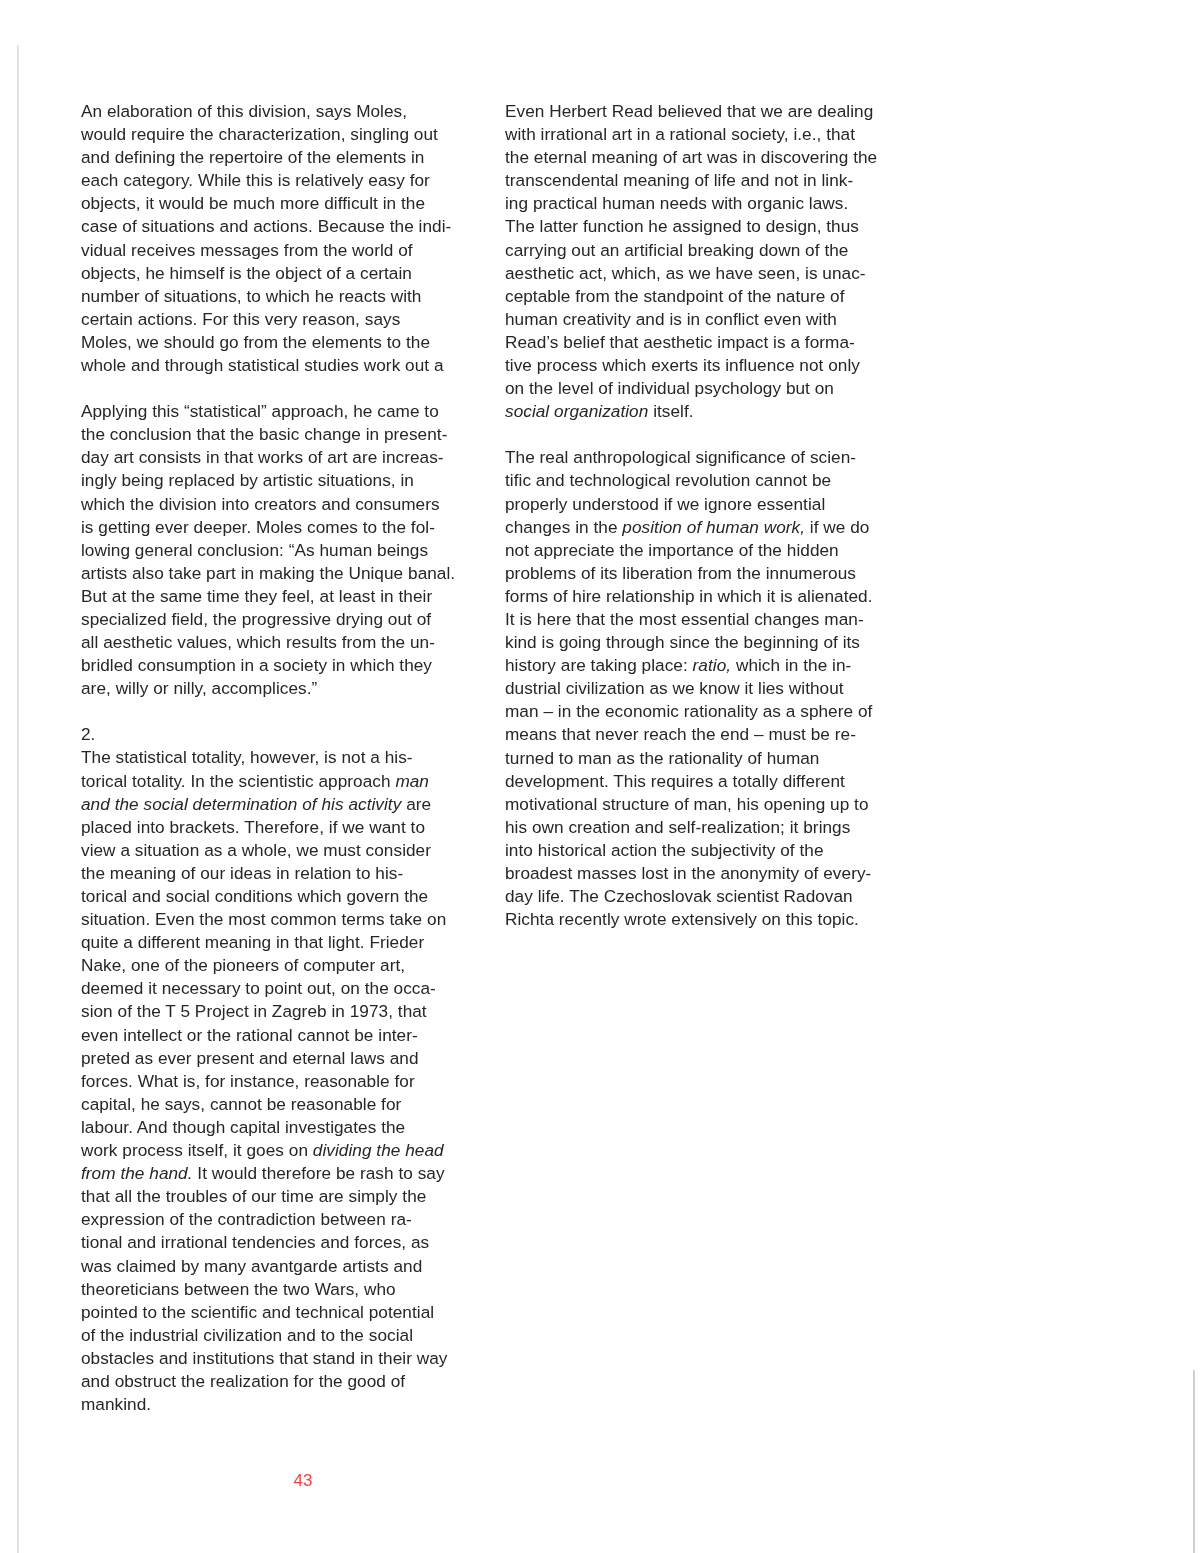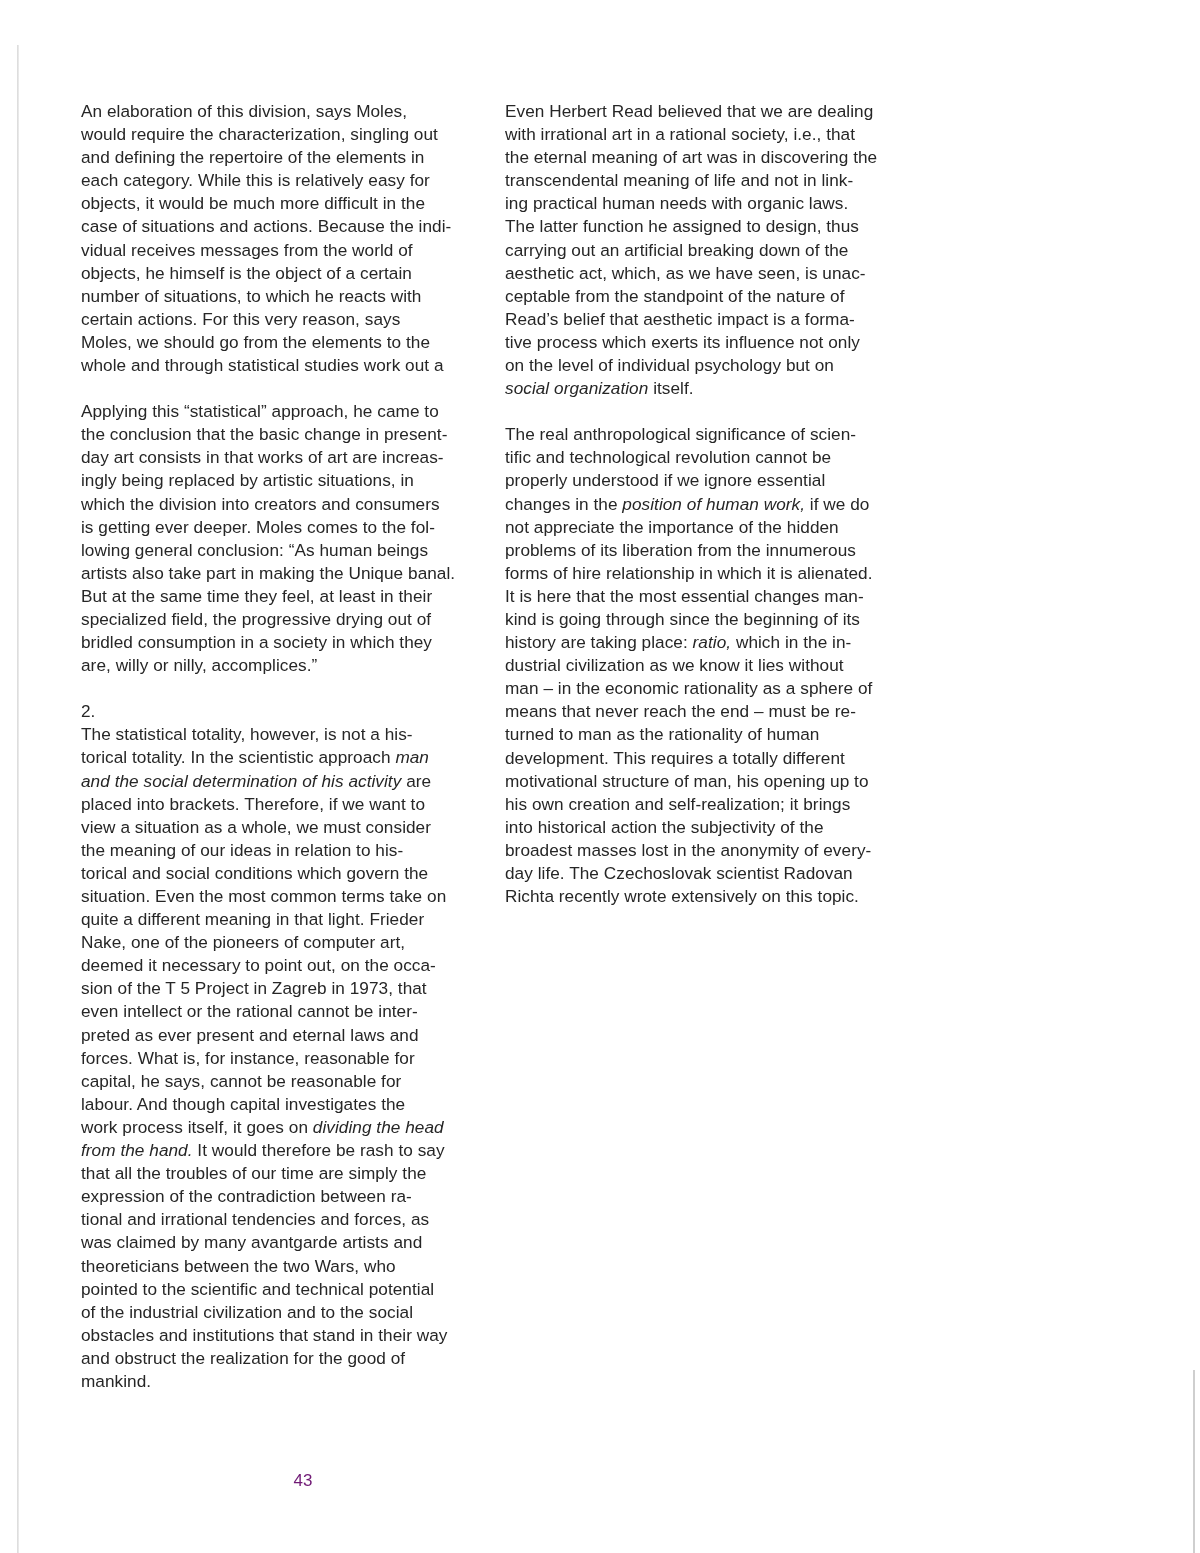--- a/index.html
+++ b/index.html
@@ -64,21 +64,21 @@
     .section-number { display: block; }
     em { }
     .page-number {
       position: absolute;
       left: 280px;
       top: 1430px;
       width: 46px;
       text-align: center;
       font-size: 17px;
       line-height: 22px;
-      color: #701a75;
+      color: #ef4444;
     }
   </style>
 </head>
 <body>
 
 <div class="page">
   <div class="edge-left"></div>
   <div class="edge-right"></div>
   <div class="edge-bottom"></div>
   <div class="edge-corner"></div>
@@ -102,40 +102,42 @@
         <span class="line">Applying this “statistical” approach, he came to</span>
         <span class="line">the conclusion that the basic change in present-</span>
         <span class="line">day art consists in that works of art are increas-</span>
         <span class="line">ingly being replaced by artistic situations, in</span>
         <span class="line">which the division into creators and consumers</span>
         <span class="line">is getting ever deeper.  Moles comes to the fol-</span>
         <span class="line">lowing general conclusion: “As human beings</span>
         <span class="line">artists also take part in making the Unique banal.</span>
         <span class="line">But at the same time they feel, at least in their</span>
         <span class="line">specialized field, the progressive drying out of</span>
+        <span class="line">all aesthetic values, which results from the un-</span>
         <span class="line">bridled consumption in a society in which they</span>
         <span class="line">are, willy or nilly, accomplices.”</span>
       </p>
     <div class="para">
       <span class="section-number">2.</span>
       <span><span class="line"><span>The statistical totality, however, is not a his-</span></span><span class="line"><span>torical totality.  In the scientistic approach </span><em>man</em></span><span class="line"><em>and the social determination of his activity</em><span> are</span></span><span class="line"><span>placed into brackets. Therefore, if we want to</span></span><span class="line"><span>view a situation as a whole, we must consider</span></span><span class="line"><span>the meaning of our ideas in relation to his-</span></span><span class="line"><span>torical and social conditions which govern the</span></span><span class="line"><span>situation.  Even the most common terms take on</span></span><span class="line"><span>quite a different meaning in that light.  Frieder</span></span><span class="line"><span>Nake, one of the pioneers of computer art,</span></span><span class="line"><span>deemed it necessary to point out, on the occa-</span></span><span class="line"><span>sion of the T 5 Project in Zagreb in 1973, that</span></span><span class="line"><span>even intellect or the rational cannot be inter-</span></span><span class="line"><span>preted as ever present and eternal laws and</span></span><span class="line"><span>forces. What is, for instance, reasonable for</span></span><span class="line"><span>capital, he says, cannot be reasonable for</span></span><span class="line"><span>labour.  And though capital investigates the</span></span><span class="line"><span>work process itself, it goes on </span><em>dividing the head</em></span><span class="line"><em>from the hand.</em><span>  It would therefore be rash to say</span></span><span class="line"><span>that all the troubles of our time are simply the</span></span><span class="line"><span>expression of the contradiction between ra-</span></span><span class="line"><span>tional and irrational tendencies and forces, as</span></span><span class="line"><span>was claimed by many avantgarde artists and</span></span><span class="line"><span>theoreticians between the two Wars, who</span></span><span class="line"><span>pointed to the scientific and technical potential</span></span><span class="line"><span>of the industrial civilization and to the social</span></span><span class="line"><span>obstacles and institutions that stand in their way</span></span><span class="line"><span>and obstruct the realization for the good of</span></span><span class="line"><span>mankind.</span></span></span>
     </div>
   </div>
 
   <div class="column col-right">
     <p class="para">
         <span class="line"><span>Even Herbert Read believed that we are dealing</span></span>
         <span class="line"><span>with irrational art in a rational society, i.e., that</span></span>
         <span class="line"><span>the eternal meaning of art was in discovering the</span></span>
         <span class="line"><span>transcendental meaning of life and not in link-</span></span>
         <span class="line"><span>ing practical human needs with organic laws.</span></span>
         <span class="line"><span>The latter function he assigned to design, thus</span></span>
         <span class="line"><span>carrying out an artificial breaking down of the</span></span>
         <span class="line"><span>aesthetic act, which, as we have seen, is unac-</span></span>
         <span class="line"><span>ceptable from the standpoint of the nature of</span></span>
+        <span class="line"><span>human creativity and is in conflict even with</span></span>
         <span class="line"><span>Read’s belief that aesthetic impact is a forma-</span></span>
         <span class="line"><span>tive process which exerts its influence not only</span></span>
         <span class="line"><span>on the level of individual psychology but on</span></span>
         <span class="line"><em>social organization</em><span> itself.</span></span>
       </p>
     <p class="para">
         <span class="line"><span>The real anthropological significance of scien-</span></span>
         <span class="line"><span>tific and technological revolution cannot be</span></span>
         <span class="line"><span>properly understood if we ignore essential</span></span>
         <span class="line"><span>changes in the </span><em>position of human work,</em><span> if we do</span></span>

